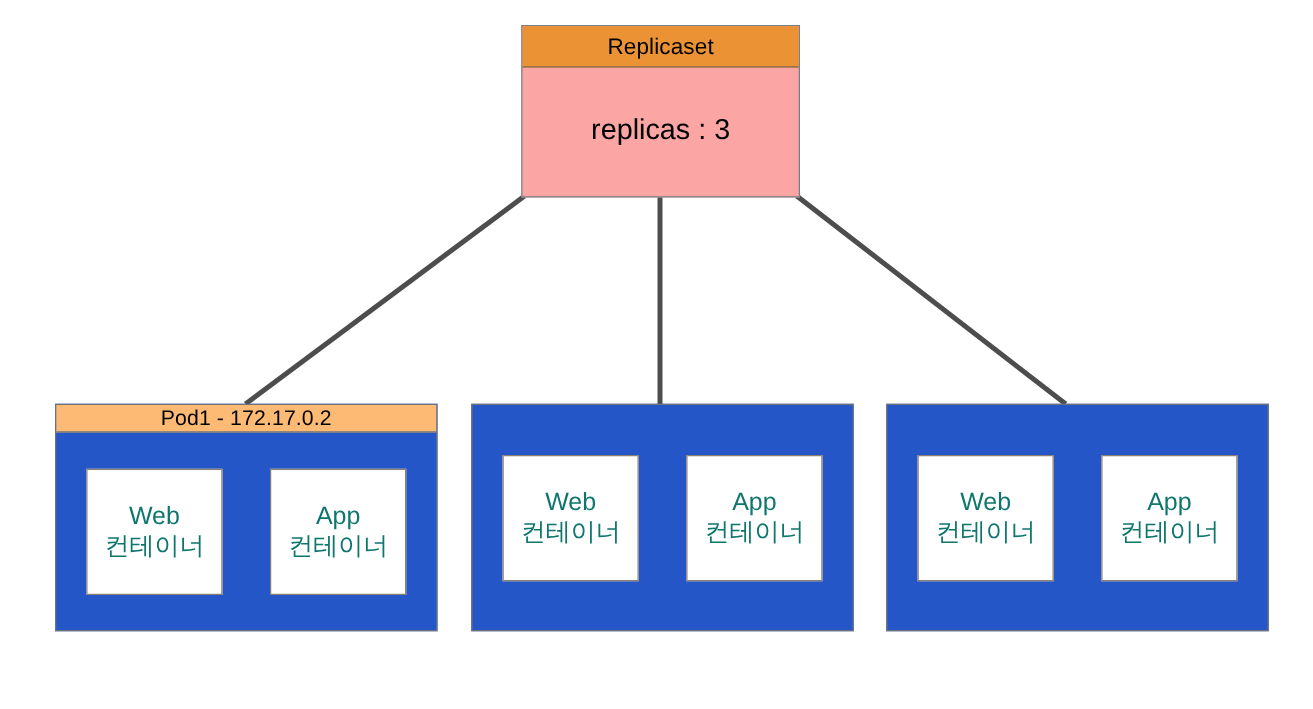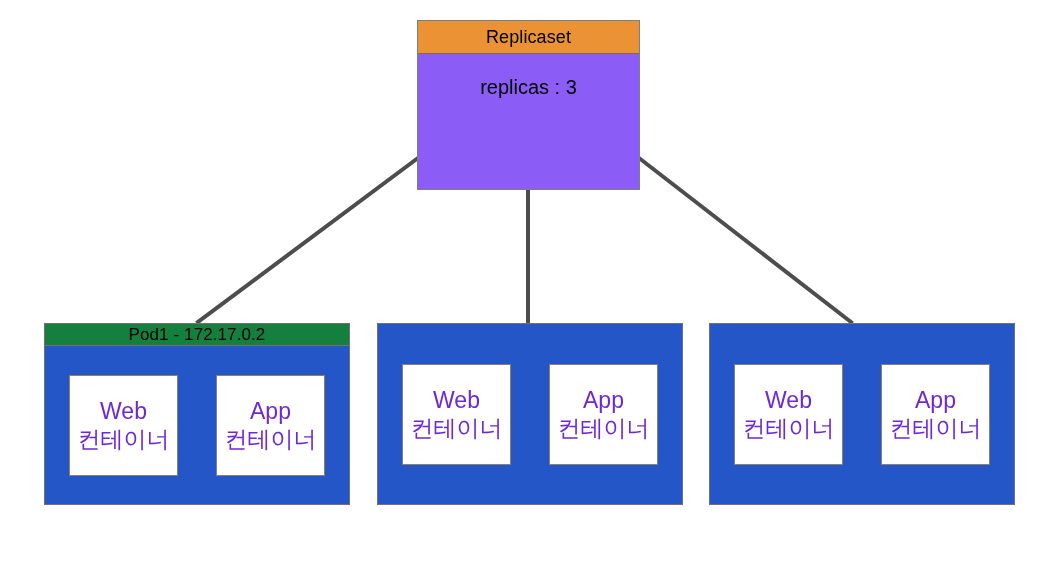--- a/index.html
+++ b/index.html
@@ -28,24 +28,24 @@
     height: 567px;
     pointer-events: none;
   }
 
   
   .replicaset {
     position: absolute;
     left: 417px;
     top: 20px;
     width: 223px;
-    height: 170px;
+    height: 138px;
     box-sizing: border-box;
     border: 1.5px solid #7a7f87;
-    background: #8b5cf6;
+    background: #fca5a5;
     display: flex;
     flex-direction: column;
   }
   .replicaset-header {
     height: 33px;
     flex: 0 0 33px;
     background: #ea9234;
     border-bottom: 1.5px solid #7f6a4c;
     box-sizing: border-box;
     display: flex;
@@ -53,23 +53,23 @@
     justify-content: center;
     font-size: 18px;
     color: #000000;
     letter-spacing: 0.1px;
   }
   .replicaset-body {
     flex: 1 1 auto;
     display: flex;
     align-items: flex-start;
     justify-content: center;
-    padding-top: 22px;
+    padding-top: 36px;
     box-sizing: border-box;
-    font-size: 20px;
+    font-size: 23px;
     color: #000000;
   }
 
   
   .pod {
     position: absolute;
     top: 323px;
     width: 306px;
     height: 182px;
     box-sizing: border-box;
@@ -78,21 +78,21 @@
     display: flex;
     flex-direction: column;
   }
   .pod.pod-1 { left: 44px; }
   .pod.pod-2 { left: 377px; }
   .pod.pod-3 { left: 709px; }
 
   .pod-header {
     flex: 0 0 22px;
     height: 22px;
-    background: #15803d;
+    background: #fdba74;
     border-bottom: 1.5px solid #6f7378;
     box-sizing: border-box;
     display: flex;
     align-items: center;
     justify-content: center;
     font-size: 17px;
     color: #000000;
     letter-spacing: 0.1px;
   }
   .pod-body {
@@ -109,22 +109,22 @@
     width: 112px;
     height: 101px;
     box-sizing: border-box;
     background: #ffffff;
     border: 1.5px solid #8b7f72;
     display: flex;
     flex-direction: column;
     align-items: center;
     justify-content: center;
     line-height: 1.22;
-    font-size: 23px;
-    color: #6d28d9;
+    font-size: 20px;
+    color: #0f766e;
   }
   .container-line {
     display: block;
     text-align: center;
     white-space: nowrap;
   }
 </style>
 </head>
 <body>
 

